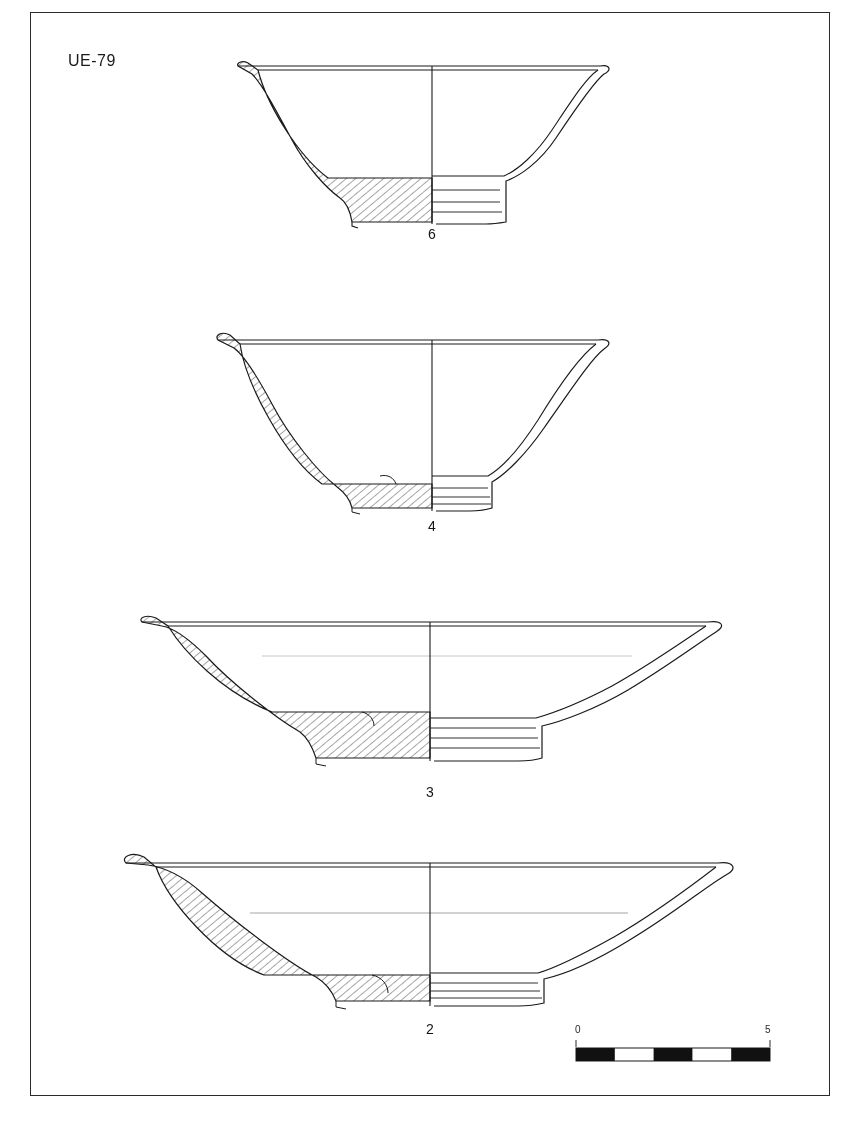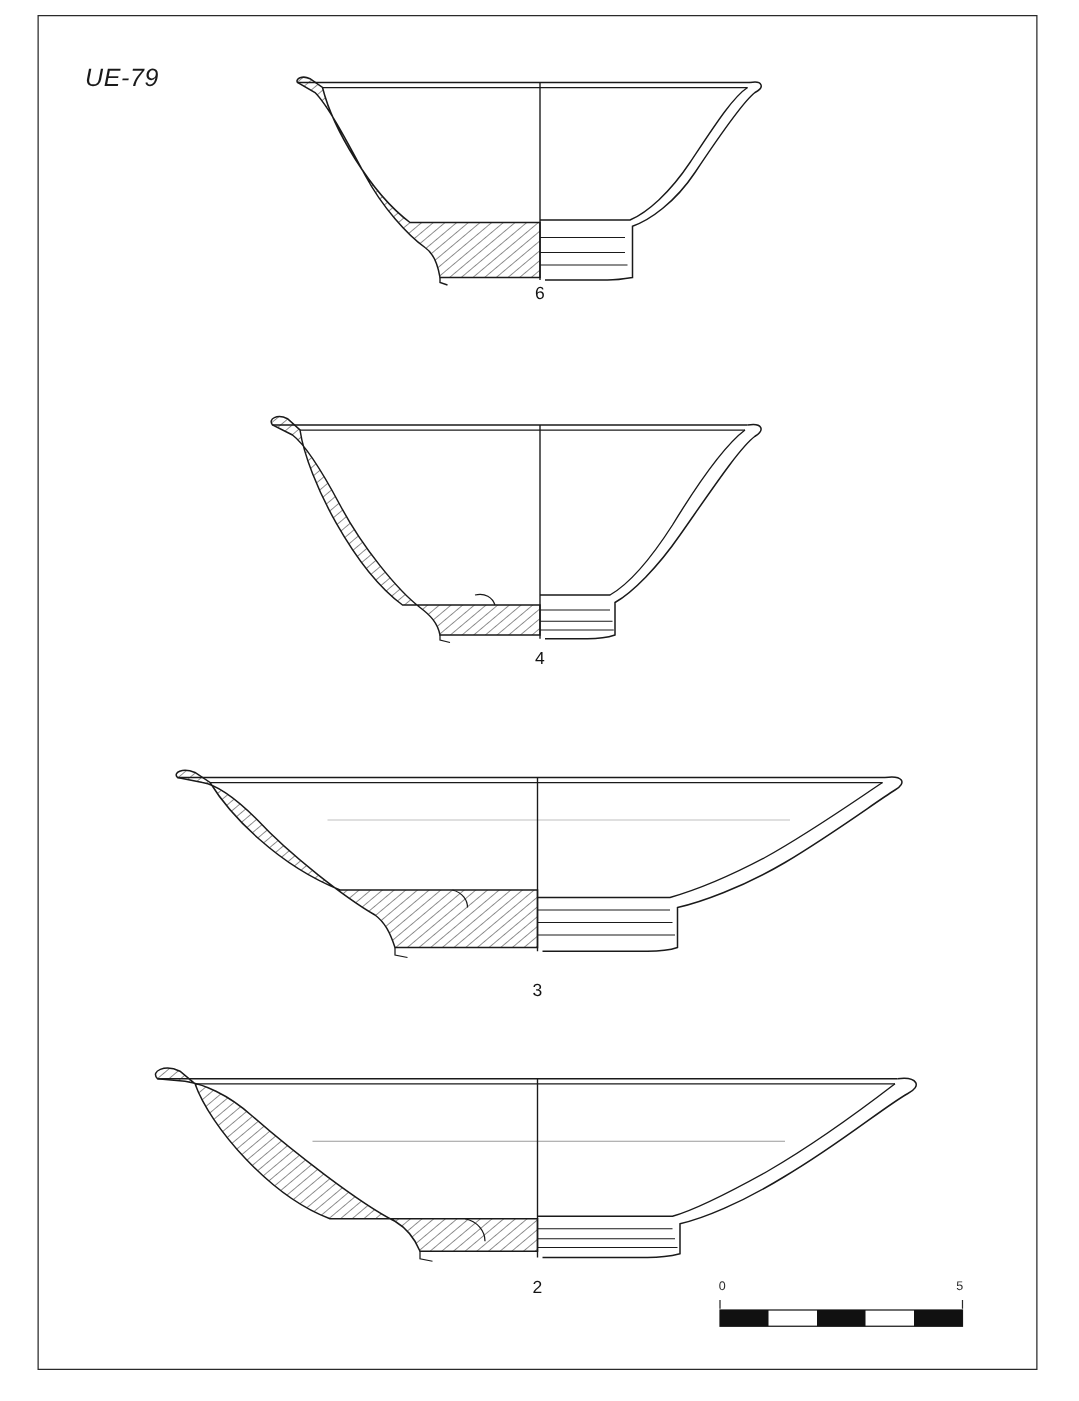--- a/index.html
+++ b/index.html
@@ -23,25 +23,24 @@
     top: 12px;
     width: 800px;
     height: 1084px;
     border: 1px solid #2a2a2a;
     box-sizing: border-box;
   }
   .plate-label {
     position: absolute;
     left: 68px;
     top: 52px;
-    font-size: 20px;
+    font-size: 16px;
     letter-spacing: 0.5px;
     color: #1a1a1a;
     font-family: "Liberation Sans", sans-serif;
-    font-style: italic;
   }
   .fig {
     position: absolute;
   }
   .fig svg {
     display: block;
     overflow: visible;
   }
   .fig-num {
     position: absolute;

